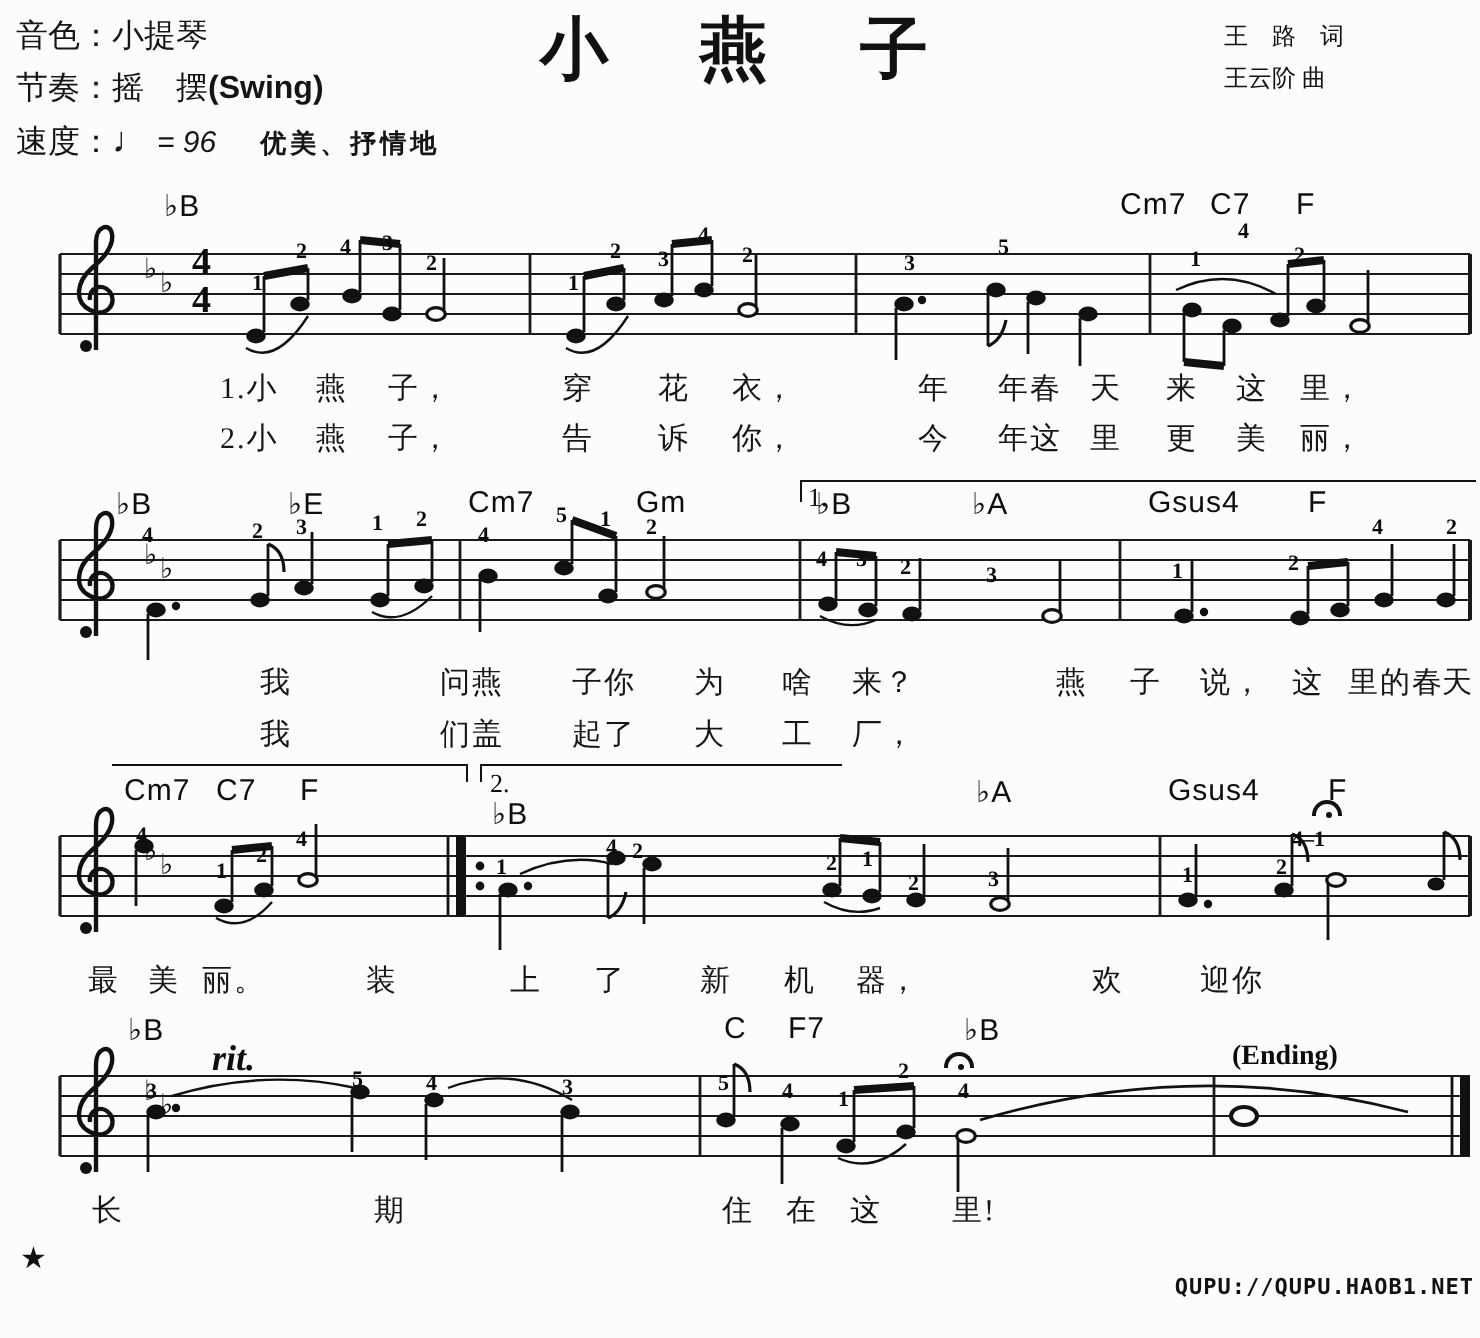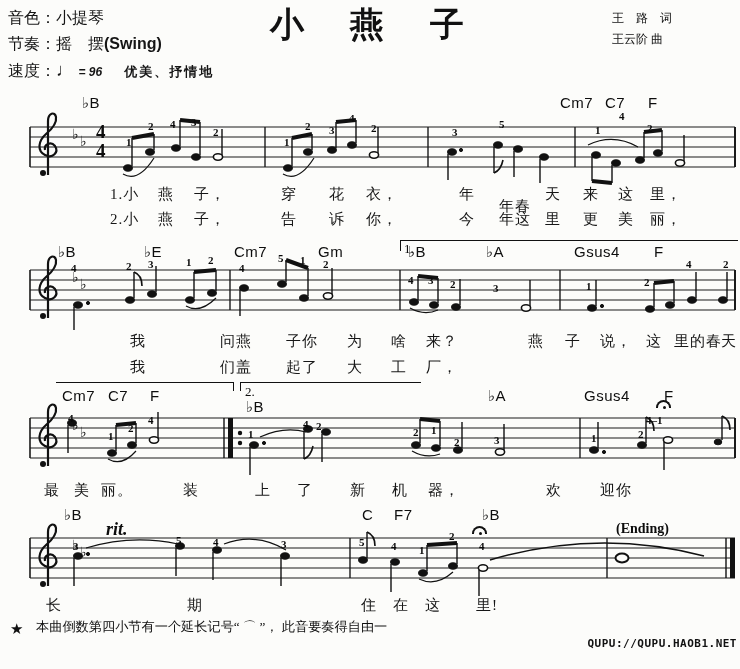--- a/index.html
+++ b/index.html
@@ -5,21 +5,21 @@
   html,body{margin:0;padding:0;}
   body{
     width:740px;height:669px;position:relative;overflow:hidden;
     background:#fcfcfa;color:#111;
     font-family:"Liberation Sans",sans-serif;
   }
   
   .hline{position:absolute;left:8px;font-size:16px;color:#151515;white-space:nowrap;}
   .swing{font-weight:bold;}
   .tempo-note{font-size:18px;font-weight:bold;}
-  .tempo-eq{font-weight:bold;font-style:italic;font-size:12px;}
+  .tempo-eq{font-weight:normal;font-style:italic;font-size:15px;}
   .expr{font-size:13px;font-weight:bold;margin-left:22px;letter-spacing:2px;}
   .title{
     position:absolute;left:240px;top:2px;width:260px;text-align:center;
     font-family:"Liberation Serif",serif;font-size:34px;font-weight:bold;letter-spacing:6px;
   }
   .credit{position:absolute;left:612px;font-size:12px;font-family:"Liberation Serif",serif;white-space:nowrap;}
   
   .layer{position:absolute;left:0;top:0;width:740px;height:669px;pointer-events:none;}
   .layer span{position:absolute;white-space:nowrap;}
   .chord{font-size:15px;letter-spacing:0.5px;color:#0d0d0d;}
@@ -424,21 +424,21 @@
     <span class="mark fermata" style="left: 472px; top: 526px;"></span>
   </div>
 <div class="layer">
     <span class="lyr" style="left: 110px; top: 185px;">1.小</span>
     <span class="lyr" style="left: 158px; top: 185px;">燕</span>
     <span class="lyr" style="left: 194px; top: 185px;">子，</span>
     <span class="lyr" style="left: 281px; top: 185px;">穿</span>
     <span class="lyr" style="left: 329px; top: 185px;">花</span>
     <span class="lyr" style="left: 366px; top: 185px;">衣，</span>
     <span class="lyr" style="left: 459px; top: 185px;">年</span>
-    <span class="lyr" style="left: 499px; top: 197px;">年春</span>
+    <span class="lyr" style="left: 499px; top: 185px;">年春</span>
     <span class="lyr" style="left: 545px; top: 185px;">天</span>
     <span class="lyr" style="left: 583px; top: 185px;">来</span>
     <span class="lyr" style="left: 618px; top: 185px;">这</span>
     <span class="lyr" style="left: 650px; top: 185px;">里，</span>
     <span class="lyr" style="left: 110px; top: 210px;">2.小</span>
     <span class="lyr" style="left: 158px; top: 210px;">燕</span>
     <span class="lyr" style="left: 194px; top: 210px;">子，</span>
     <span class="lyr" style="left: 281px; top: 210px;">告</span>
     <span class="lyr" style="left: 329px; top: 210px;">诉</span>
     <span class="lyr" style="left: 366px; top: 210px;">你，</span>
@@ -480,18 +480,17 @@
     <span class="lyr" style="left: 46px; top: 596px;">长</span>
     <span class="lyr" style="left: 187px; top: 596px;">期</span>
     <span class="lyr" style="left: 361px; top: 596px;">住</span>
     <span class="lyr" style="left: 393px; top: 596px;">在</span>
     <span class="lyr" style="left: 425px; top: 596px;">这</span>
     <span class="lyr" style="left: 476px; top: 596px;">里!</span>
   </div>
 
 <div class="foot-star">★</div>
 <div class="footnote">
-  <div>本曲倒数第四小节有一个延长记号“ ⌒ ”， 此音要奏得自由一</div>
 </div>
 
 <div class="watermark">
   <div class="wm-url">QUPU://QUPU.HAOB1.NET</div>
 </div>
 
 </body></html>

